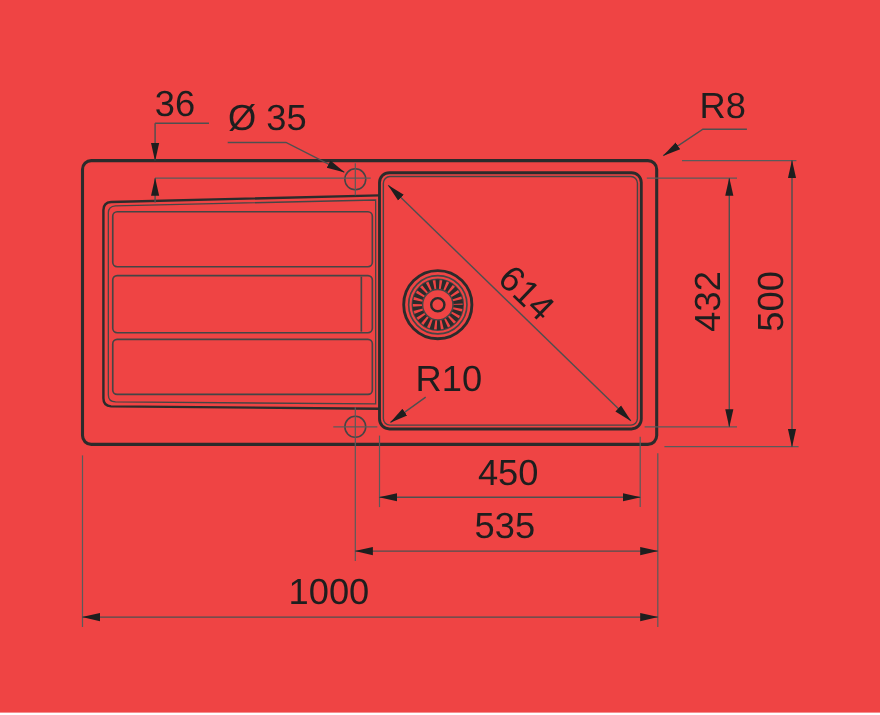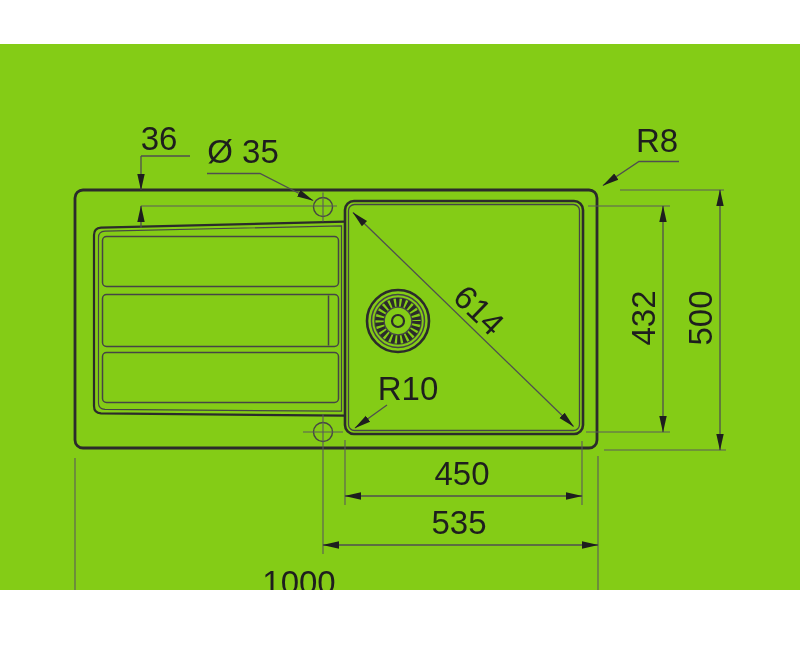--- a/index.html
+++ b/index.html
@@ -1,16 +1,16 @@
 <!DOCTYPE html>
 <html><head>
 <meta charset="utf-8">
 <style>
   html,body{margin:0;padding:0;background:#ffffff;}
-  .stage{width:800px;height:546px;position:relative;background:#84cc16;overflow:hidden;margin-top:44px;}
+  .stage{width:800px;height:648px;position:relative;background:#ef4444;overflow:hidden;}
   svg{display:block;}
   svg text{
     font-family:"Liberation Sans", sans-serif;
     font-size:33px;
     fill:#1e1e1e;
     text-anchor:middle;
   }
   .thick{stroke:#2b2b2b;fill:none;}
   .thin{stroke:#454545;fill:none;}
   .dim{stroke:#4f4f4f;fill:none;stroke-width:1.3;}

